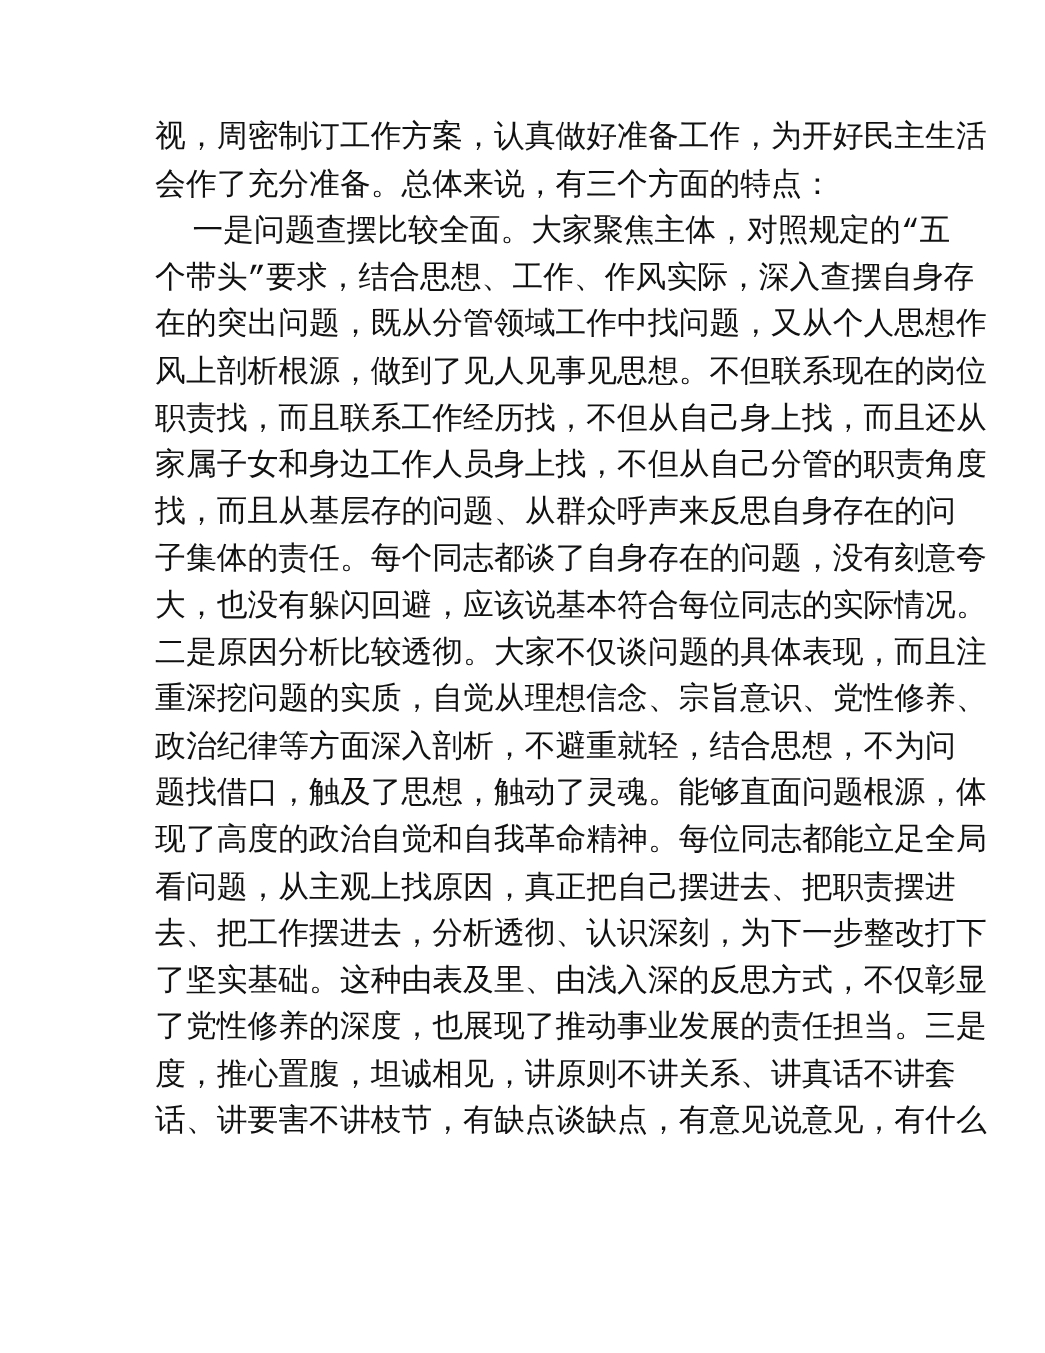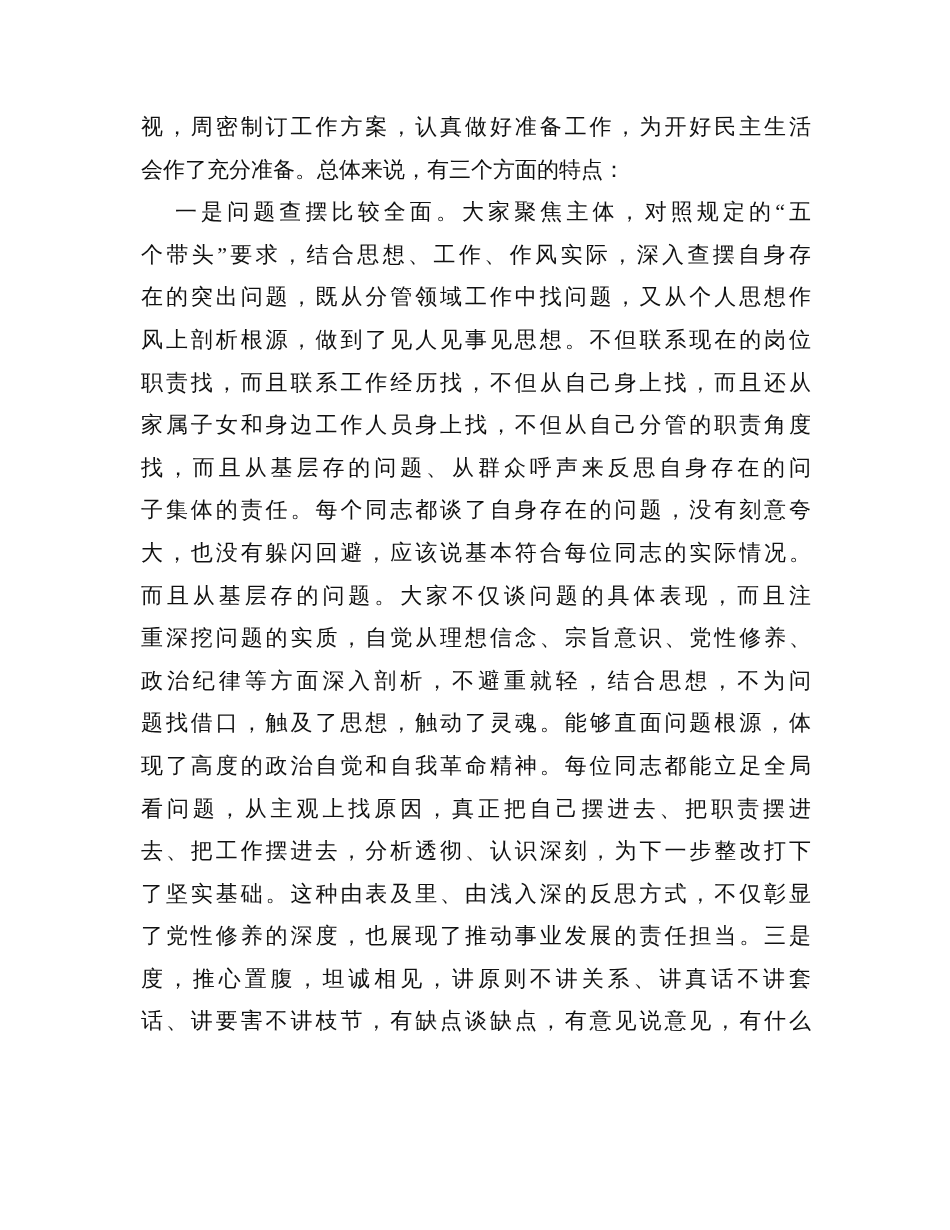--- a/index.html
+++ b/index.html
@@ -22,22 +22,22 @@
     }
     .text-block {
       position: absolute;
       left: 141px;
       top: 106px;
       width: 670px;
     }
     .line {
       height: 42.6px;
       line-height: 42.6px;
-      font-family: Liberation Serif, serif;
-      font-size: 22px;
+      font-family: Liberation Mono, monospace;
+      font-size: 28px;
       color: #111111;
       white-space: nowrap;
       text-align: justify;
       text-align-last: justify;
       letter-spacing: 0;
     }
     .line.last-of-para {
       text-align-last: left;
     }
     .line.indent {
@@ -53,21 +53,21 @@
     <div class="line last-of-para">会作了充分准备。总体来说，有三个方面的特点：</div>
     <div class="line indent">一是问题查摆比较全面。大家聚焦主体，对照规定的“五</div>
     <div class="line">个带头”要求，结合思想、工作、作风实际，深入查摆自身存</div>
     <div class="line">在的突出问题，既从分管领域工作中找问题，又从个人思想作</div>
     <div class="line">风上剖析根源，做到了见人见事见思想。不但联系现在的岗位</div>
     <div class="line">职责找，而且联系工作经历找，不但从自己身上找，而且还从</div>
     <div class="line">家属子女和身边工作人员身上找，不但从自己分管的职责角度</div>
     <div class="line">找，而且从基层存的问题、从群众呼声来反思自身存在的问</div>
     <div class="line">子集体的责任。每个同志都谈了自身存在的问题，没有刻意夸</div>
     <div class="line">大，也没有躲闪回避，应该说基本符合每位同志的实际情况。</div>
-    <div class="line">而且从基层存的问题。大家不仅谈问题的具体表现，而且注</div>
+    <div class="line">二是原因分析比较透彻。大家不仅谈问题的具体表现，而且注</div>
     <div class="line">重深挖问题的实质，自觉从理想信念、宗旨意识、党性修养、</div>
     <div class="line">政治纪律等方面深入剖析，不避重就轻，结合思想，不为问</div>
     <div class="line">题找借口，触及了思想，触动了灵魂。能够直面问题根源，体</div>
     <div class="line">现了高度的政治自觉和自我革命精神。每位同志都能立足全局</div>
     <div class="line">看问题，从主观上找原因，真正把自己摆进去、把职责摆进</div>
     <div class="line">去、把工作摆进去，分析透彻、认识深刻，为下一步整改打下</div>
     <div class="line">了坚实基础。这种由表及里、由浅入深的反思方式，不仅彰显</div>
     <div class="line">了党性修养的深度，也展现了推动事业发展的责任担当。三是</div>
     <div class="line">度，推心置腹，坦诚相见，讲原则不讲关系、讲真话不讲套</div>
     <div class="line">话、讲要害不讲枝节，有缺点谈缺点，有意见说意见，有什么</div>

